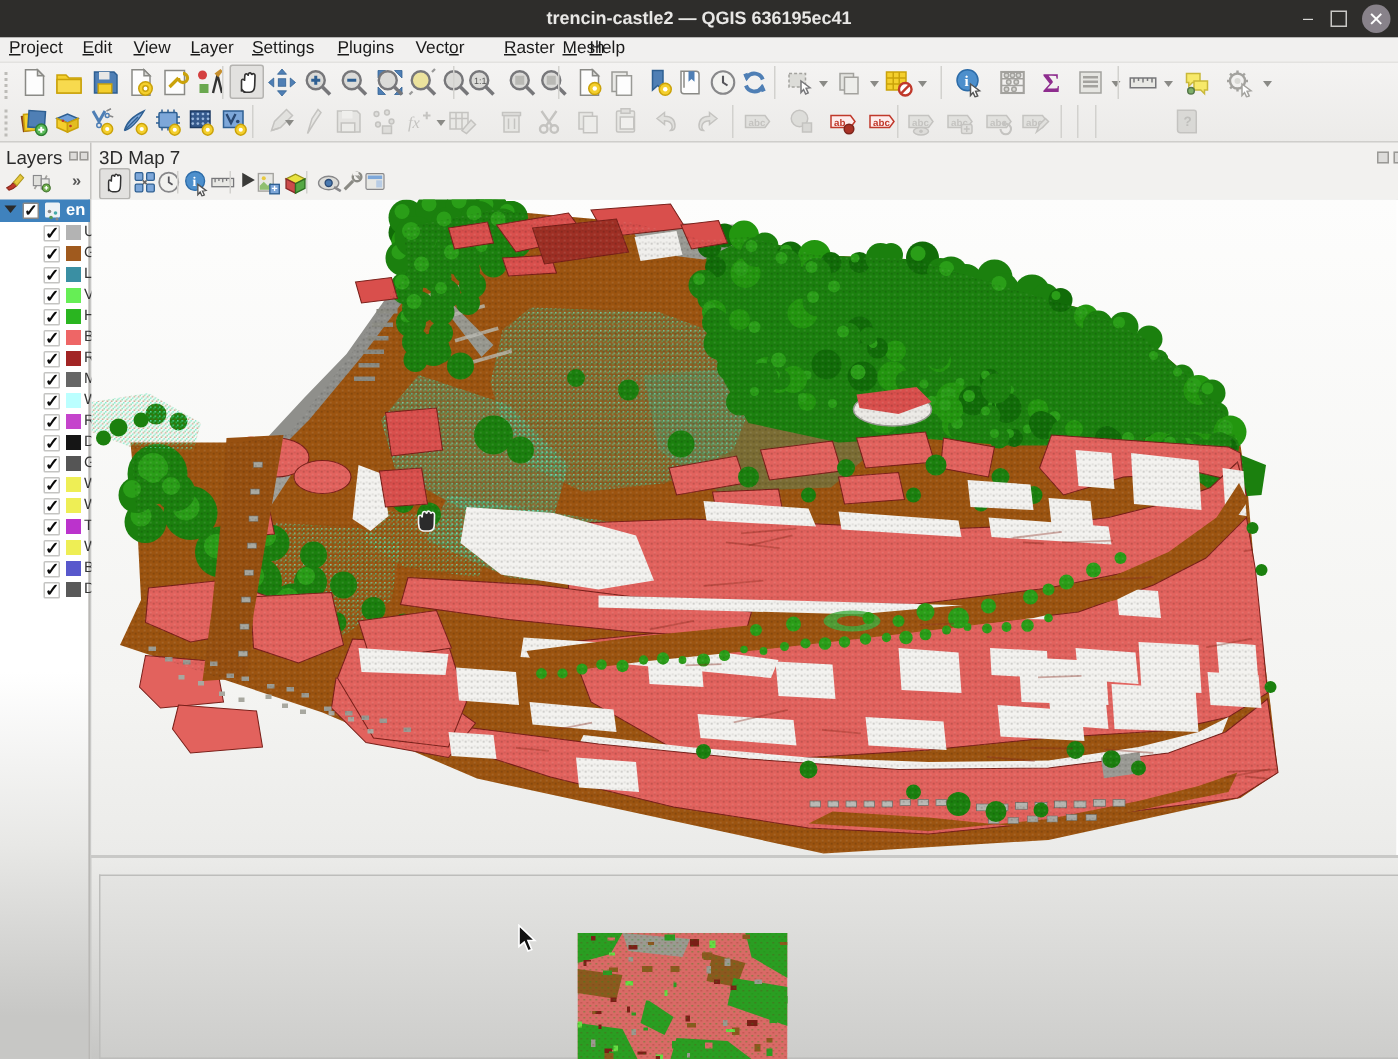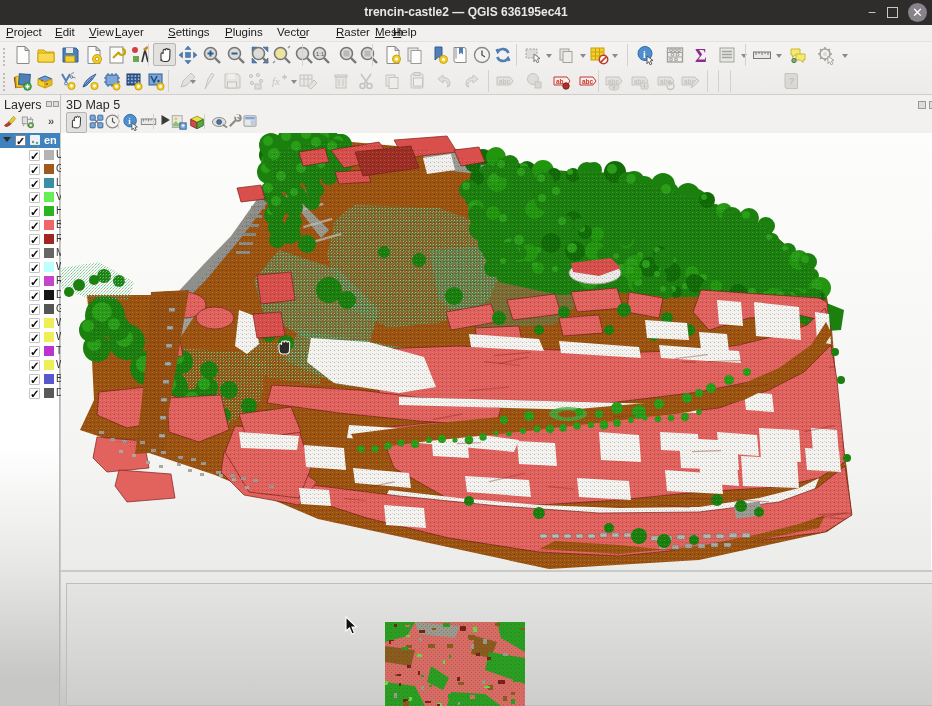--- a/index.html
+++ b/index.html
@@ -12,21 +12,21 @@
 #mapview{position:absolute;left:61px;top:133px;width:871px;height:437px;background:#fff}
 #bottom{position:absolute;left:61px;top:572px;width:871px;height:134px;background:linear-gradient(#ebebe9,#d6d6d4 60%,#c6c6c4)}
 #bottominner{position:absolute;left:5px;top:11px;width:866px;height:123px;background:linear-gradient(#e4e4e2,#cdcdcb);border:1px solid #bdbdbb;border-right:none}
 .sep{position:absolute;width:1px;background:#d2d1ce}
 </style></head><body>
 <div id="titlebar">trencin-castle2 — QGIS 636195ec41<div class="abs" style="left:864px;top:0;width:16px;height:25px;font-weight:normal;color:#d8d8d6">–</div><div class="abs" style="left:887px;top:7px;width:11px;height:11px;border:1.5px solid #c9c8c6"></div><div class="abs" style="left:908px;top:3px;width:19px;height:19px;border-radius:50%;background:#88828a;color:#fff;font-size:13px;line-height:19px;font-weight:normal">✕</div></div>
 <div id="menubar">
     <span style="left:6px"><span style="text-decoration:underline">P</span>roject</span>
     <span style="left:55px"><span style="text-decoration:underline">E</span>dit</span>
     <span style="left:89px"><span style="text-decoration:underline">V</span>iew</span>
-    <span style="left:115px"><span style="text-decoration:underline">L</span>ayer</span>
+    <span style="left:127px"><span style="text-decoration:underline">L</span>ayer</span>
     <span style="left:168px"><span style="text-decoration:underline">S</span>ettings</span>
     <span style="left:225px"><span style="text-decoration:underline">P</span>lugins</span>
     <span style="left:277px">Vect<span style="text-decoration:underline">o</span>r</span>
     <span style="left:336px"><span style="text-decoration:underline">R</span>aster</span>
     <span style="left:375px"><span style="text-decoration:underline">M</span>esh</span>
     <span style="left:393px"><span style="text-decoration:underline">H</span>elp</span>
   </div>
 <div id="tb">
     <div style="position:absolute;left:3px;top:5px">
       <div style="width:3px;height:18px;border-left:2px dotted #bdbcb8;margin-top:1px"></div>
@@ -388,21 +388,21 @@
     <div class="sep" style="left:302px;top:2px;height:22px"></div>
     <div class="sep" style="left:372px;top:2px;height:22px"></div>
     <div class="sep" style="left:516px;top:2px;height:22px"></div>
     <div class="sep" style="left:627px;top:2px;height:22px"></div>
     <div class="sep" style="left:745px;top:2px;height:22px"></div>
   </div>
 <div id="dockhdr">
     <div class="abs" style="left:4px;top:3px;font-size:12.5px;color:#2b2b2b">Layers</div>
     <div class="abs" style="left:46px;top:6px;width:6px;height:6px;border:1px solid #9a9996;background:#dddcda"></div>
     <div class="abs" style="left:53px;top:6px;width:6px;height:6px;border:1px solid #9a9996;background:#dddcda"></div>
-    <div class="abs" style="left:66px;top:3px;font-size:12.5px;color:#2b2b2b;font-weight:500">3D Map 5</div>
+    <div class="abs" style="left:66px;top:3px;font-size:12.5px;color:#2b2b2b;font-weight:500">3D Map 7</div>
     <div class="abs" style="left:918px;top:6px;width:8px;height:8px;border:1px solid #9a9996;background:#dddcda"></div>
     <div class="abs" style="left:929px;top:6px;width:6px;height:8px;border:1px solid #9a9996;background:#dddcda"></div>
     <div class="abs" style="left:3px;top:19px;width:15px;height:15px"><svg width="15" height="15" viewBox="0 0 20 20">
         <path d="M2 15 Q6 13 8 10 L11 13 Q8 16 4 17 Z" fill="#c0392b" stroke="#8a2a1e"></path>
         <path d="M8 10 L14 3 L17 6 L11 13 Z" fill="#e8c93e" stroke="#b09a20"></path>
       </svg></div>
     <div class="abs" style="left:20px;top:19px;width:15px;height:15px"><svg width="15" height="15" viewBox="0 0 20 20">
         <path d="M4 16 L8 9 L11 12 L15 4" stroke="#a3a29e" stroke-width="1.5" fill="none"></path>
         <rect x="3" y="4" width="7" height="9" fill="#e0e0dc" stroke="#88888a"></rect>
         <rect x="10" y="7" width="7" height="9" fill="#ecece9" stroke="#88888a"></rect>

